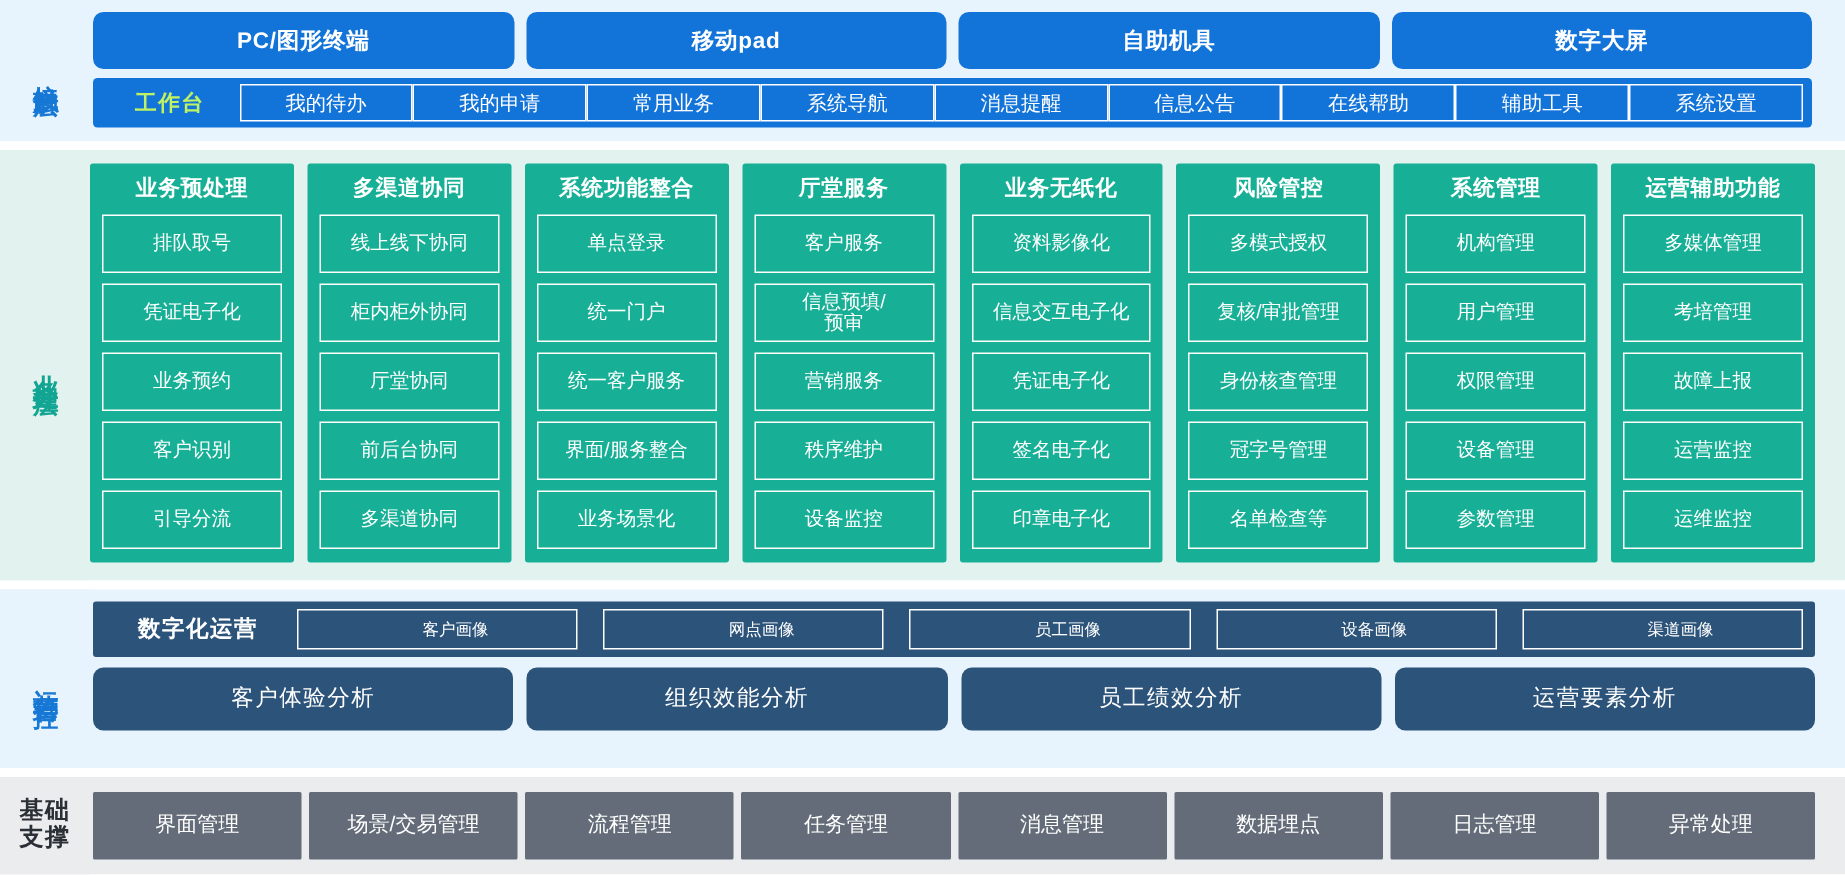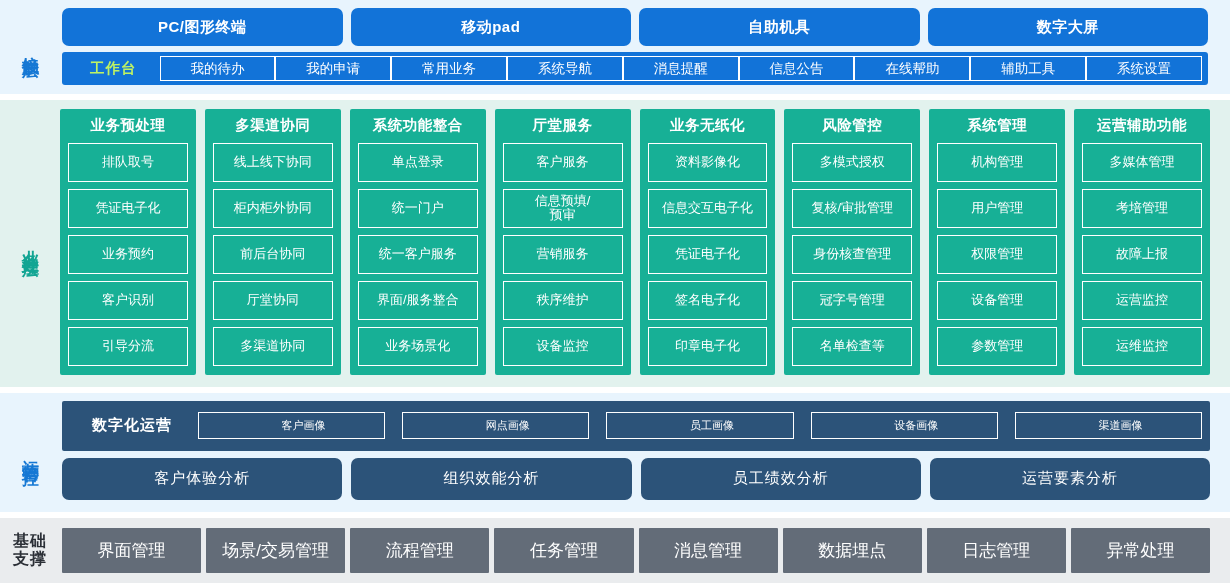--- a/index.html
+++ b/index.html
@@ -71,21 +71,21 @@
     display: flex; align-items: center; justify-content: center;
     text-align: center; font-size: 13px; line-height: 1.12;
     padding: 1px 2px; white-space: pre-line;
   }
 
   
   #layer-ops { background: #e8f4fd; height: 120px; }
   #layer-ops .layer-label { color: #1678d4; background: #e8f4fd; }
   #layer-ops .layer-body { padding: 8px 20px 10px 2px; gap: 7px; }
   .ops-portrait-row {
-    height: 50px; background: #2c5379; border-radius: 2px;
+    height: 37px; background: #2c5379; border-radius: 2px;
     display: flex; align-items: center; padding: 0 8px; gap: 16px; justify-content: space-between;
   }
   .ops-portrait-title {
     color: #fff; font-size: 15px; font-weight: bold;
     padding: 0 10px 0 22px; white-space: nowrap; letter-spacing: 1px;
   }
   .ops-portrait-item {
     flex: 1 1 0; height: 27px; border: 1px solid #ffffff; color: #fff;
     display: flex; align-items: center; justify-content: center;
     font-size: 11px; white-space: nowrap; padding-left: 24px;
@@ -102,21 +102,21 @@
   #layer-foundation .layer-label { color: #2b2f36; background: #eaecee; }
   #layer-foundation .layer-label .htext {
     font-size: 16px; font-weight: bold; line-height: 1.12;
     text-align: center; letter-spacing: 1px; white-space: pre-line;
   }
   #layer-foundation .layer-body { padding: 10px 20px 10px 2px; }
   .found-row { display: flex; gap: 5px; height: 100%; }
   .found-item {
     flex: 1 1 0; background: #636c78; color: #ffffff;
     display: flex; align-items: center; justify-content: center;
-    font-size: 17px; white-space: nowrap; border-radius: 1px;
+    font-size: 14px; white-space: nowrap; border-radius: 1px;
   }
 </style>
 </head>
 <body>
 
 <div id="page">
 
   <section class="layer" id="layer-contact">
     <div class="layer-label">
       <span class="vtext">接触层</span>
@@ -158,22 +158,22 @@
             <div class="biz-item">排队取号</div>
             <div class="biz-item">凭证电子化</div>
             <div class="biz-item">业务预约</div>
             <div class="biz-item">客户识别</div>
             <div class="biz-item">引导分流</div>
           </div>
           <div class="biz-col">
             <div class="biz-col-title">多渠道协同</div>
             <div class="biz-item">线上线下协同</div>
             <div class="biz-item">柜内柜外协同</div>
+            <div class="biz-item">厅堂协同</div>
             <div class="biz-item">前后台协同</div>
-            <div class="biz-item">厅堂协同</div>
             <div class="biz-item">多渠道协同</div>
           </div>
           <div class="biz-col">
             <div class="biz-col-title">系统功能整合</div>
             <div class="biz-item">单点登录</div>
             <div class="biz-item">统一门户</div>
             <div class="biz-item">统一客户服务</div>
             <div class="biz-item">界面/服务整合</div>
             <div class="biz-item">业务场景化</div>
           </div>

